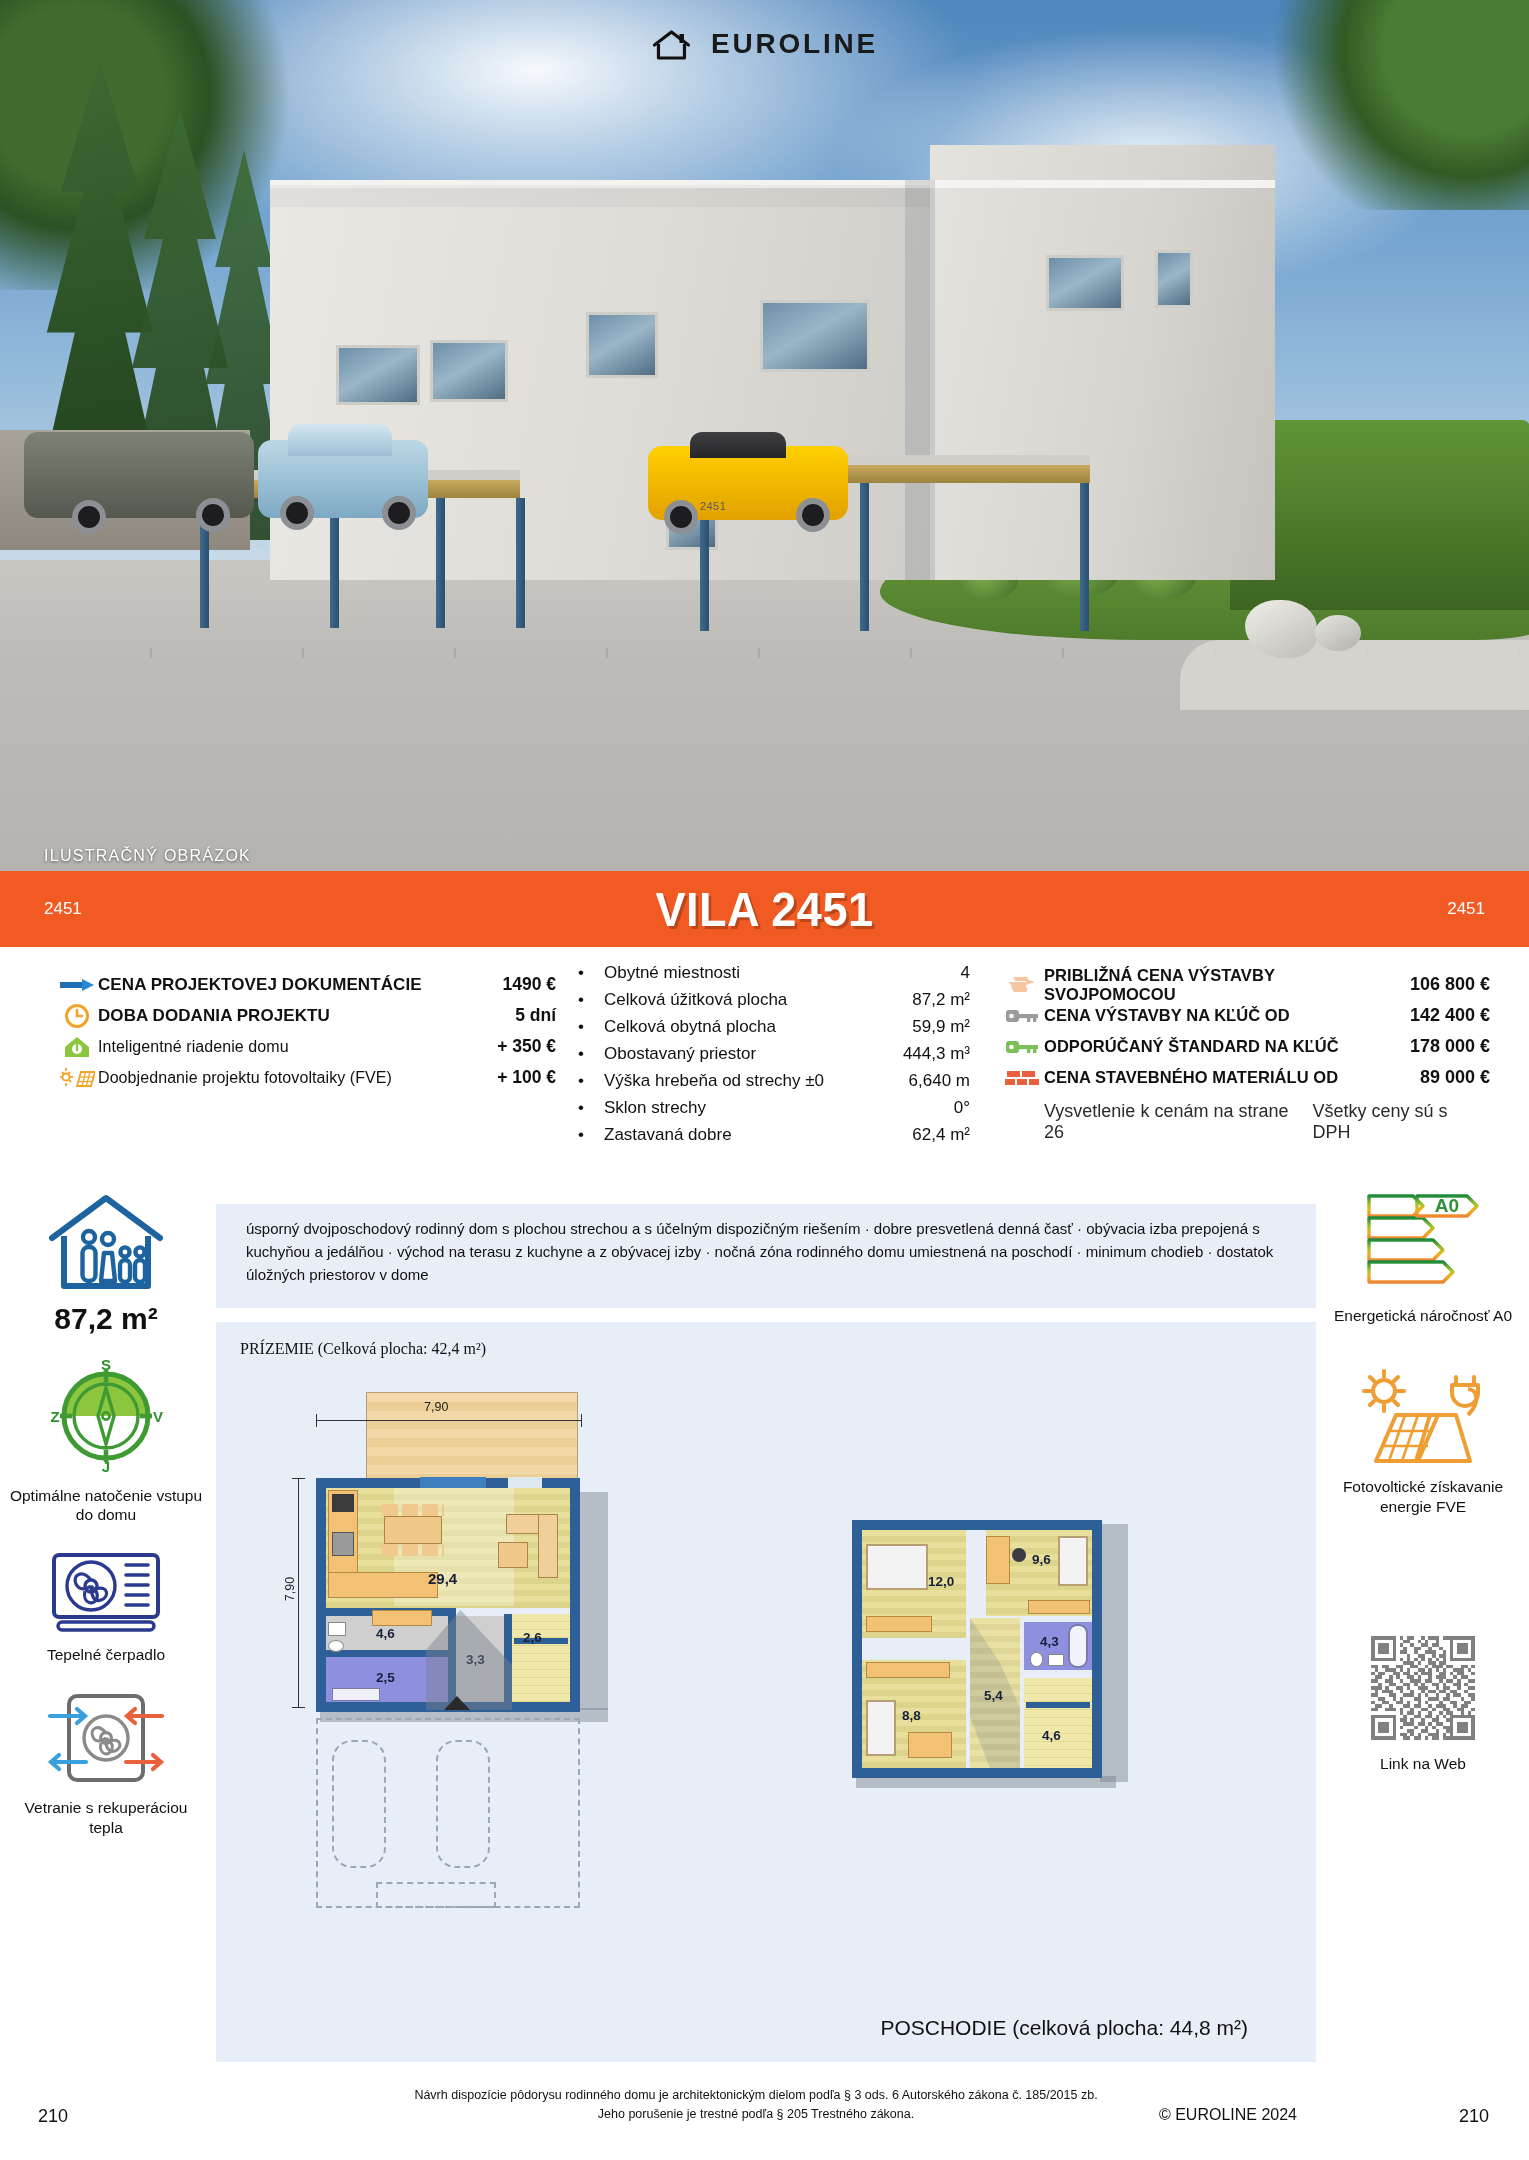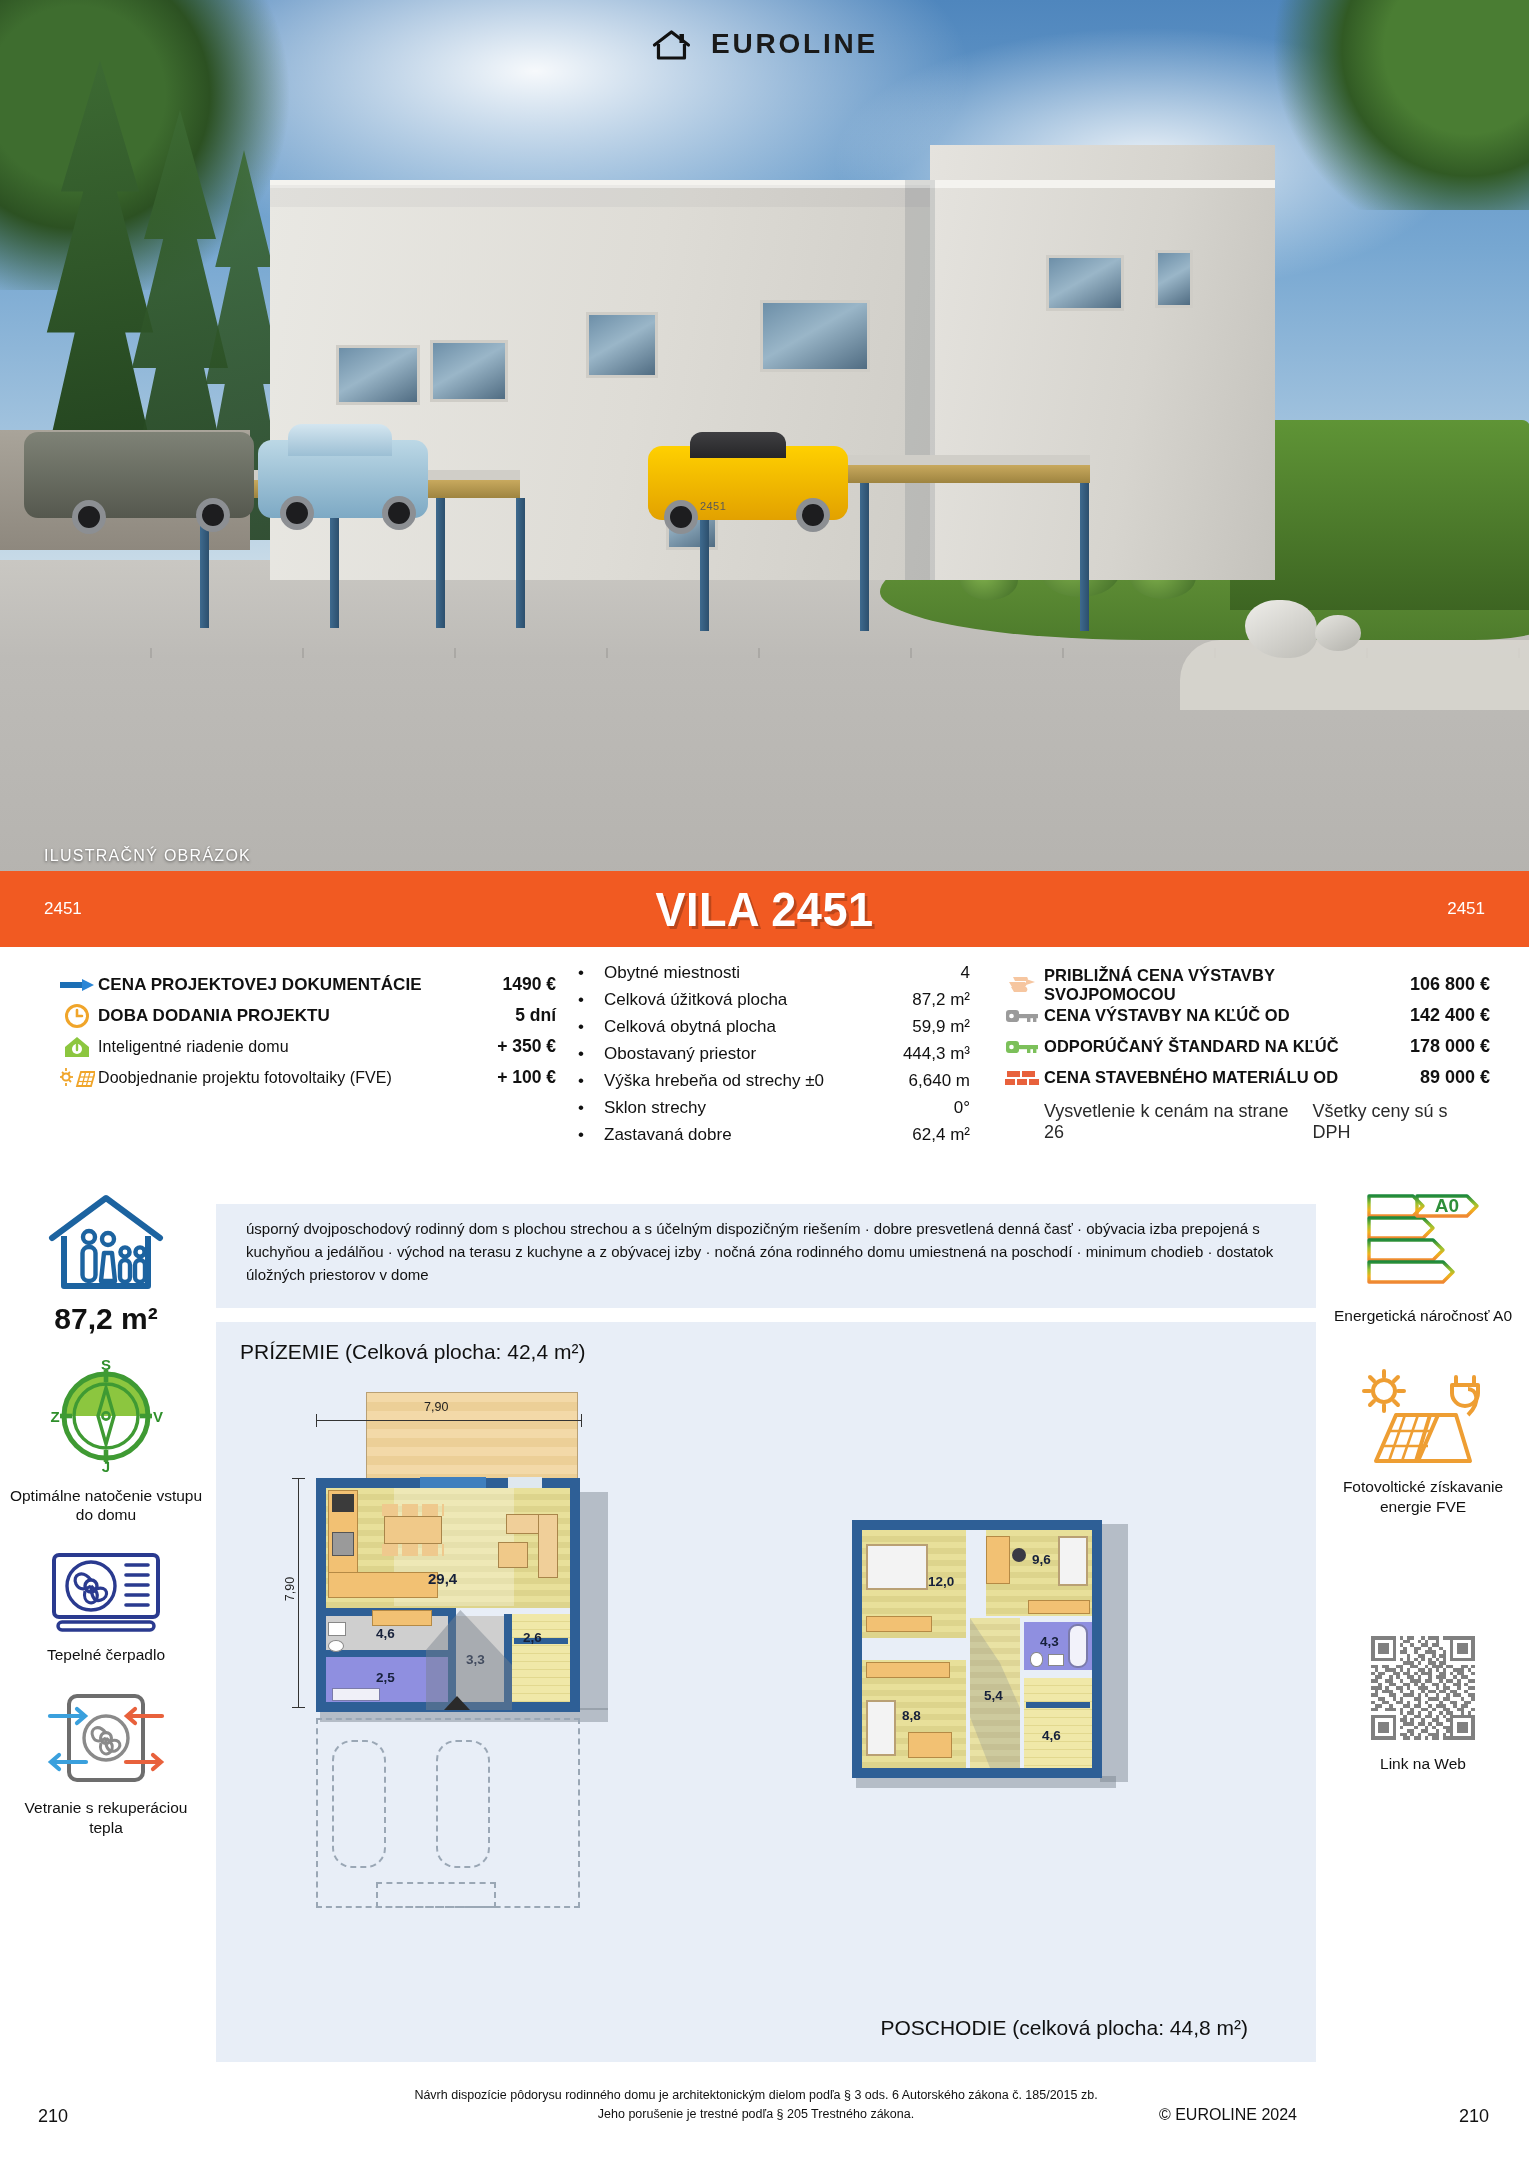--- a/index.html
+++ b/index.html
@@ -123,21 +123,21 @@
 
   .descbox{
     position:absolute;left:216px;top:1204px;width:1100px;height:104px;
     background:#e8eef7;padding:14px 18px 0 18px;
   }
   .descbox p{font-size:15px;line-height:1.52;color:#111;margin-left:12px;}
 
   .planbox{
     position:absolute;left:216px;top:1322px;width:1100px;height:740px;background:#e8eef7;
   }
-  .plan-title{position:absolute;left:24px;top:18px;font-size:21px;color:#111;}
+  .plan-title{position:absolute;left:24px;top:18px;font-size:16px;color:#111;font-family:Liberation Serif, serif;}
   .plan-title-2{position:absolute;right:68px;bottom:22px;font-size:21px;color:#111;}
 
   
   .fp{position:absolute;}
   .fp-wall{position:absolute;background:#2e5f96;}
   .fp-room{position:absolute;}
   .fp-lbl{position:absolute;font-size:13.5px;color:#16203a;font-weight:600;}
   .fp-shadow{position:absolute;background:rgba(120,128,140,.45);}
 
   .dim-line{position:absolute;background:#333;}

